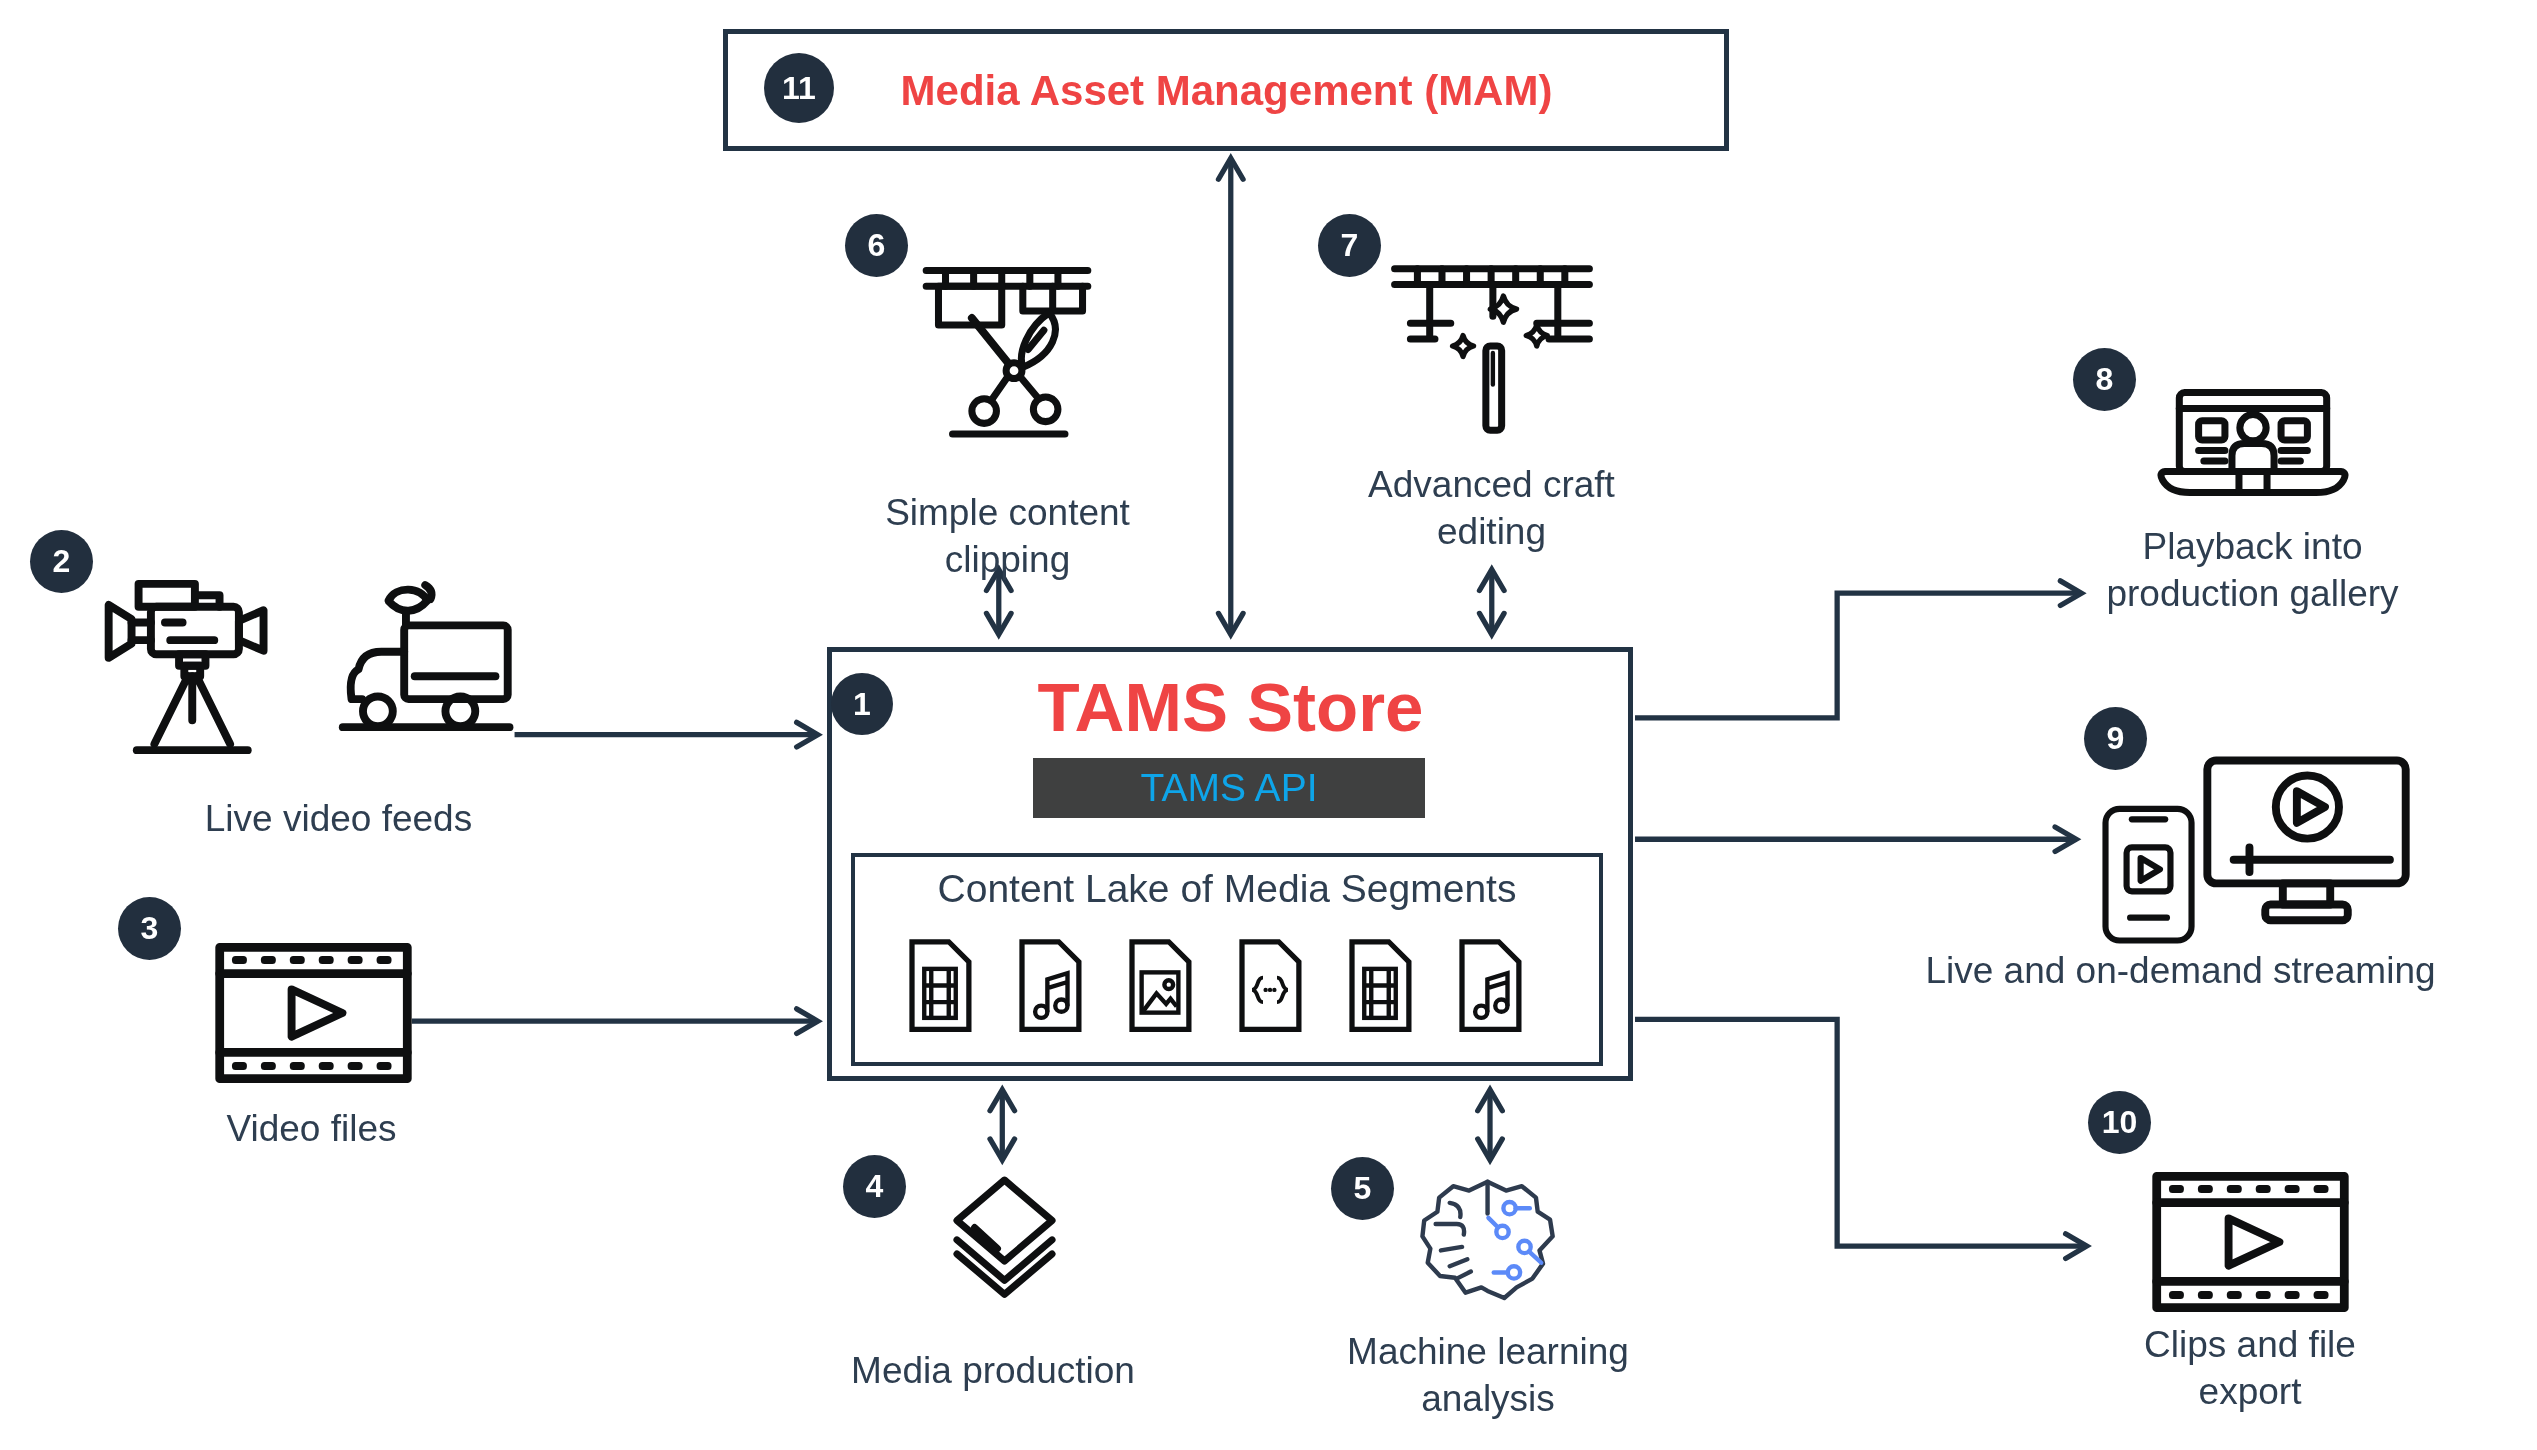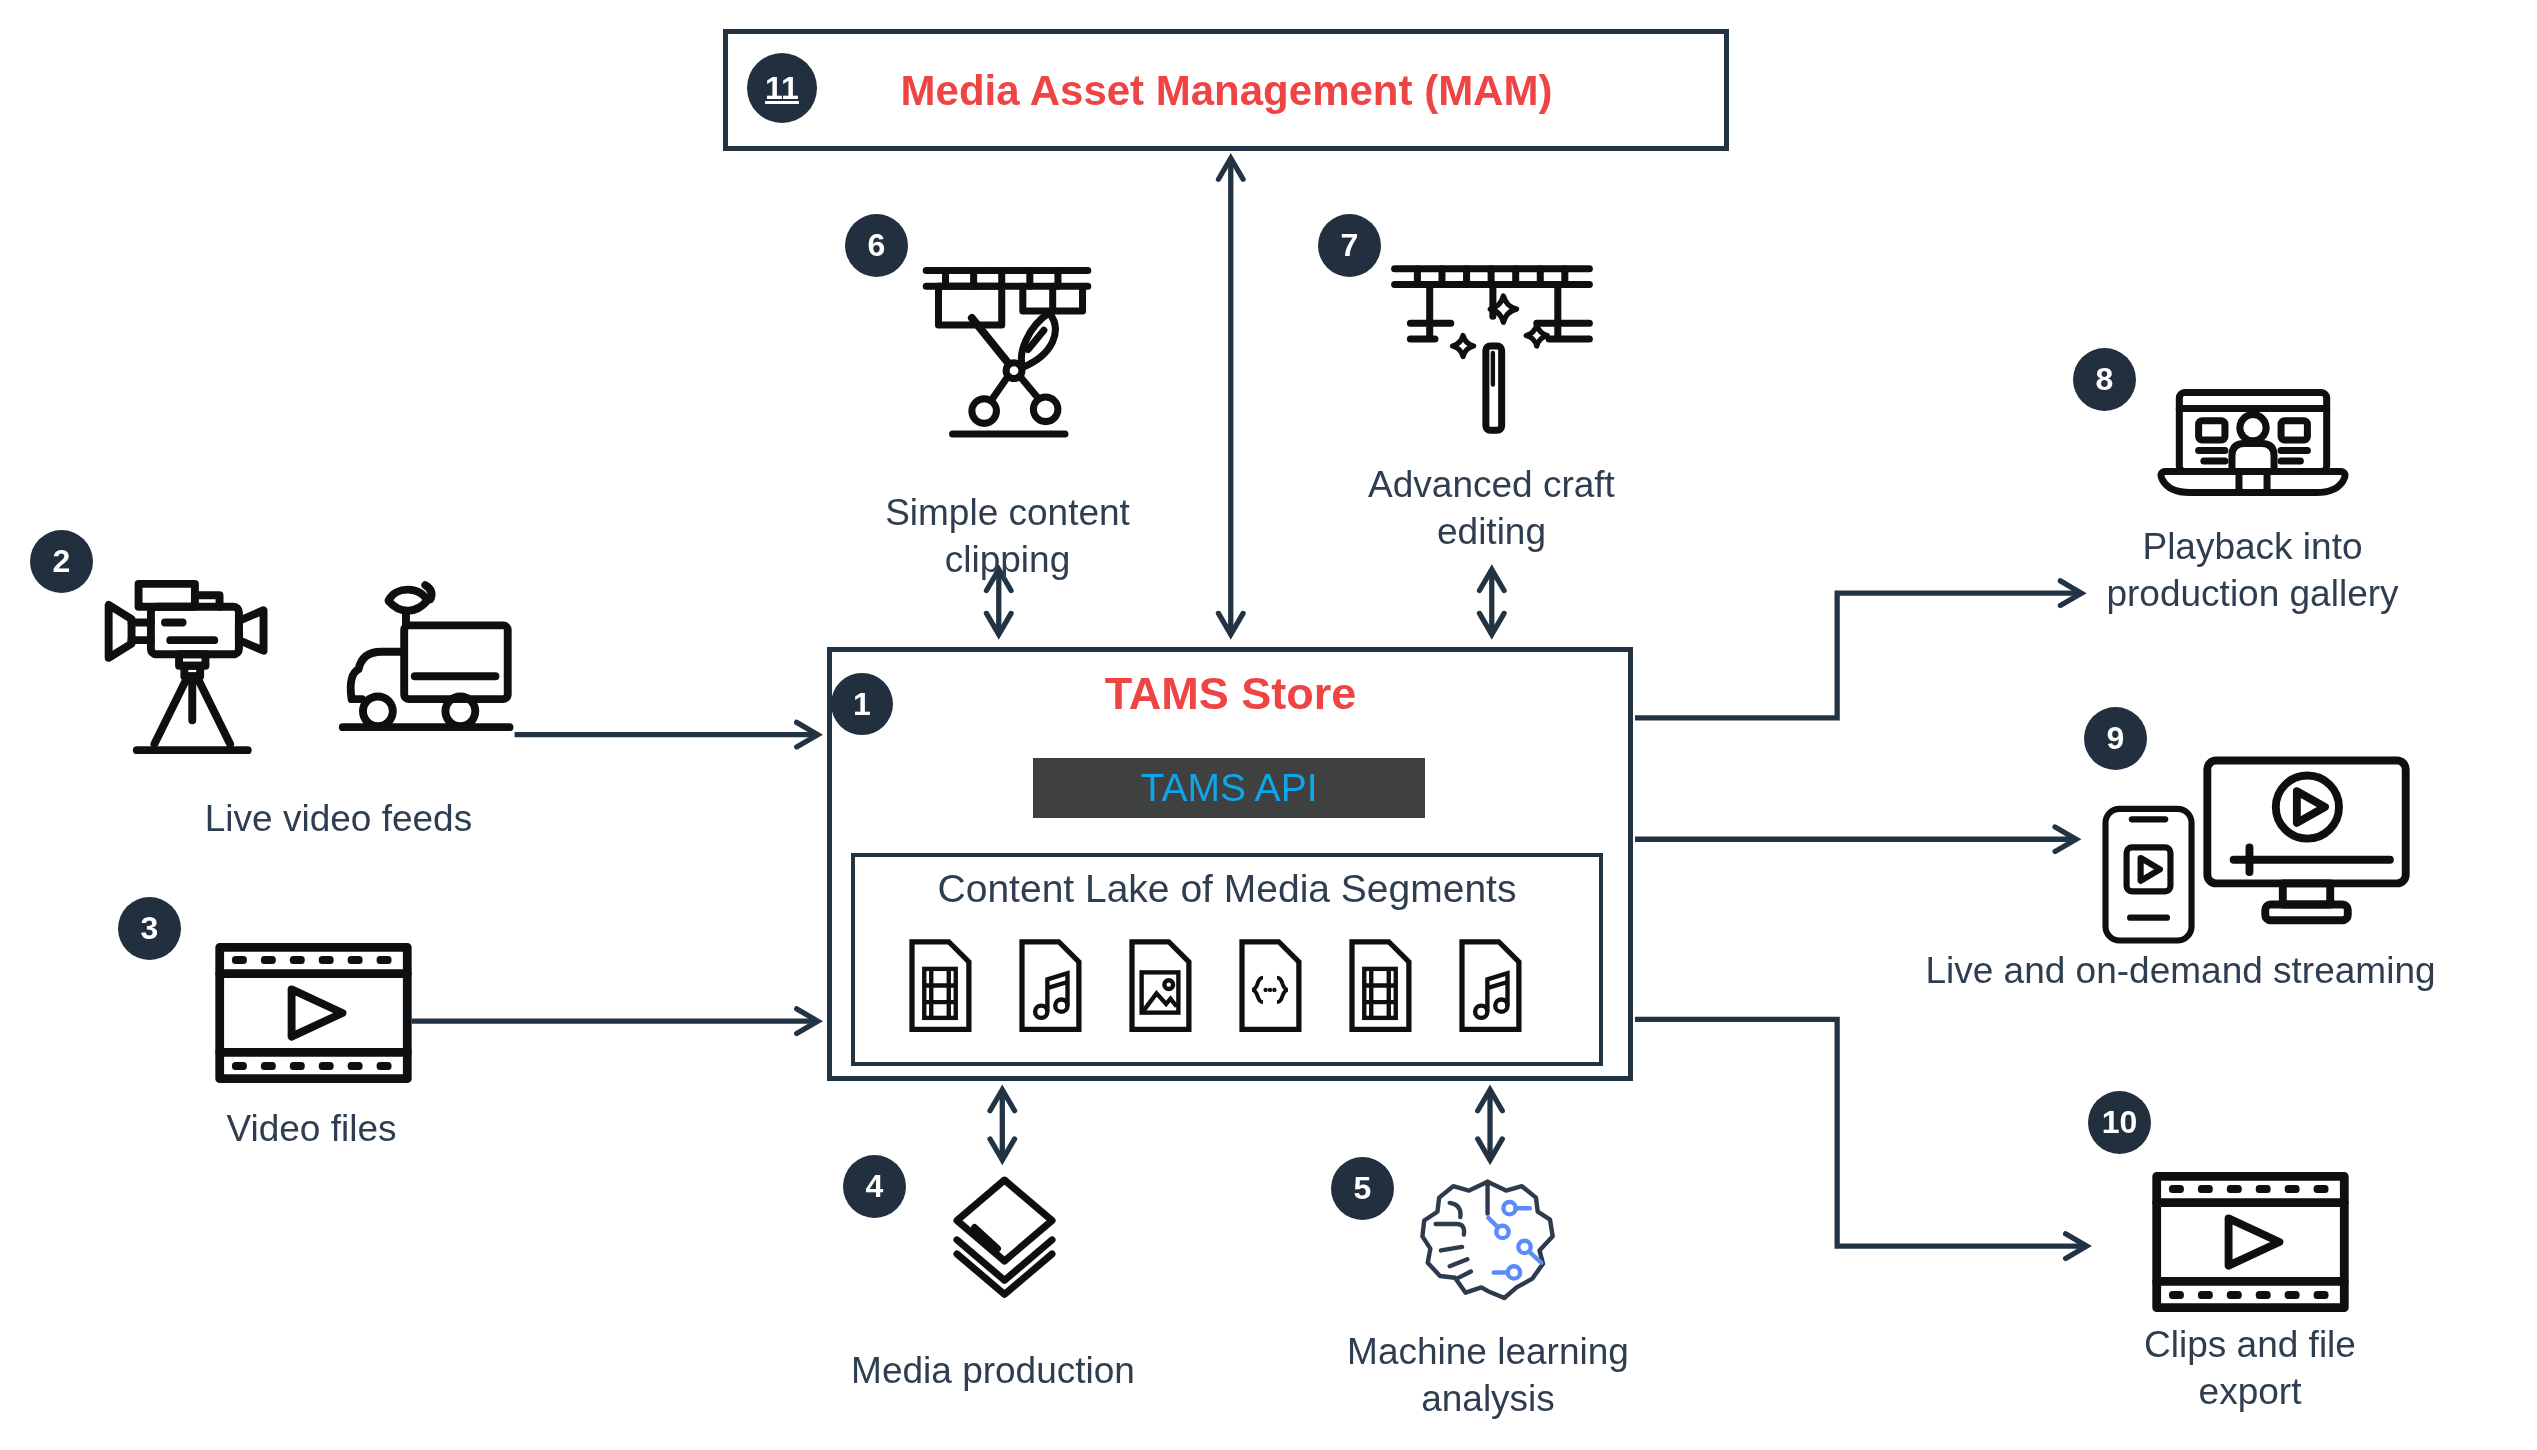--- a/index.html
+++ b/index.html
@@ -37,26 +37,26 @@
       <path d="M1695,1242 V1318" marker-start="url(#ah)" marker-end="url(#ah)"></path>
       <path d="M585,836 H928" marker-end="url(#ah)"></path>
       <path d="M468,1162 H928" marker-end="url(#ah)"></path>
       <path d="M1860,817 H2090 V675 H2366" marker-end="url(#ah)"></path>
       <path d="M1860,955 H2360" marker-end="url(#ah)"></path>
       <path d="M1860,1160 H2090 V1418 H2372" marker-end="url(#ah)"></path>
     </g>
   </svg>
 
   <div class="box" style="left:723px;top:29px;width:1006px;height:122px;z-index:3;"></div>
-  <div class="badge" style="left:747px;top:53px;width:70px;height:70px;text-decoration:underline;">11</div>
+  <div class="badge" style="left:764px;top:53px;width:70px;height:70px;">11</div>
   <div class="title" style="left:875px;top:67px;width:703px;font-size:42px;">Media Asset Management (MAM)</div>
 
   <div class="box" style="left:827px;top:647px;width:806px;height:434px;z-index:2;"></div>
   <div class="badge" style="left:831px;top:673px;width:62px;height:62px;">1</div>
-  <div class="title" style="left:967px;top:668px;width:527px;font-size:45px;">TAMS Store</div>
+  <div class="title" style="left:967px;top:668px;width:527px;font-size:69px;">TAMS Store</div>
   <div class="apibar">
     <span>TAMS API</span>
   </div>
   <div class="box" style="left:851px;top:853px;width:752px;height:213px;border-width:4.4px;z-index:3;"></div>
   <div class="title" style="left:851px;top:867px;width:752px;font-size:39px;font-weight:normal;color:#2e3e50;z-index:4;">Content Lake of Media Segments</div>
 
   <div class="clrow">
     <svg width="70" height="97" viewBox="0 0 80 110" fill="none" stroke="#0e0f10" stroke-width="6">
       <path d="M8,5 H50 L73,28 V105 H8 Z"></path>
       <g stroke-width="5">

